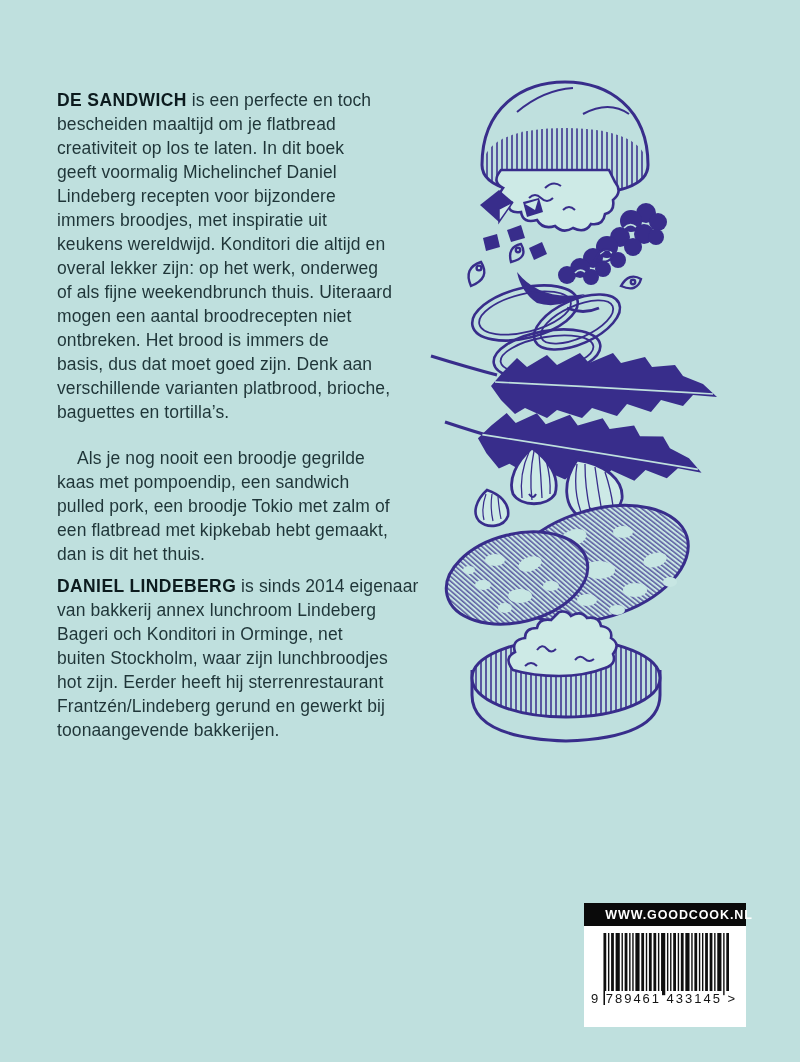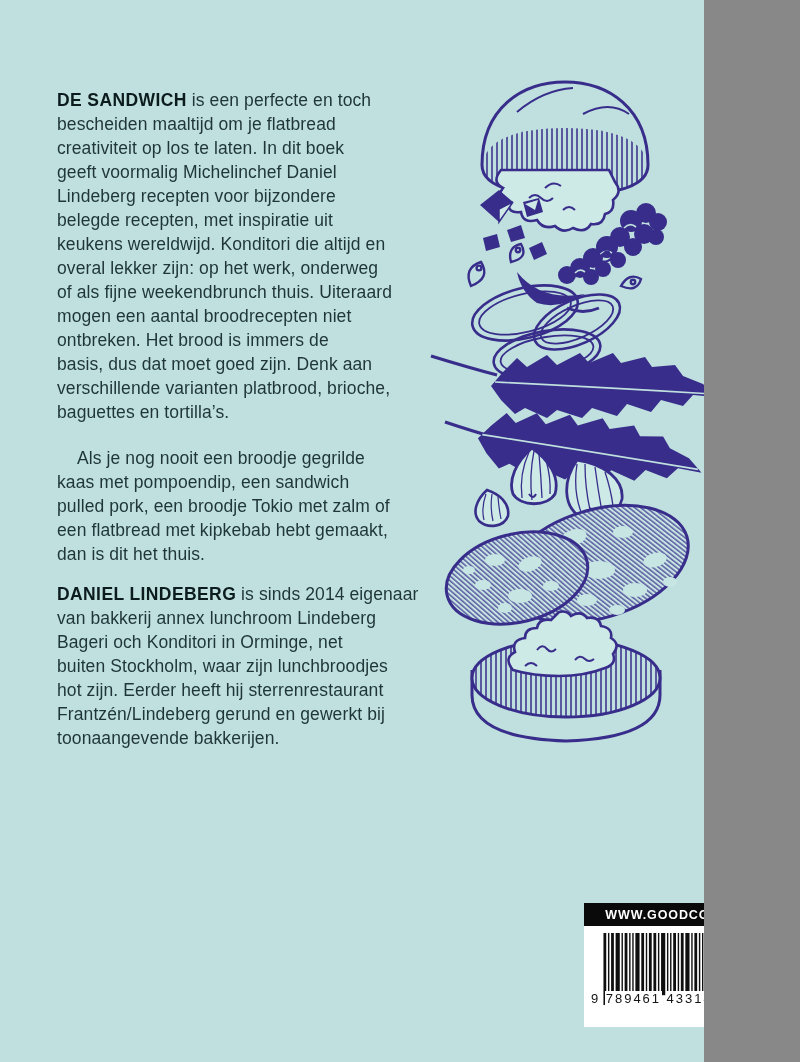--- a/index.html
+++ b/index.html
@@ -1,31 +1,31 @@
 <!DOCTYPE html>
 <html><head>
 <meta charset="utf-8">
 <style>
   html,body{margin:0;padding:0;background:#888;}
   .cover{
     position:relative;
-    width:704px;height:1062px;
+    width:800px;height:1062px;
     background:#bfe0de;
     overflow:hidden;
     font-family:"Liberation Sans","DejaVu Sans",sans-serif;
   }
   
   .copy{
     position:absolute;left:57px;top:88px;width:370px;
     color:#1f3538;
     font-size:17.5px;line-height:24px;
     letter-spacing:0.1px;
   }
   .copy .paragraph{margin:0;}
-  .copy .paragraph.spaced{margin-top:16px;}
+  .copy .paragraph.spaced{margin-top:8px;}
   .copy .line{white-space:nowrap;}
   .copy .line.indent{text-indent:20px;margin-top:22px;}
   .copy .lead{font-weight:700;color:#0c1b1e;letter-spacing:0.4px;}
   .copy .ital{}
   
   .illo{position:absolute;left:425px;top:70px;width:330px;height:700px;}
   
   .barcode-panel{position:absolute;left:584px;top:903px;width:162px;}
   .site-banner{
     background:#0a0a0a;color:#ffffff;height:23px;
@@ -47,21 +47,21 @@
 
 <div class="cover">
 
   <div class="copy">
       <div class="paragraph">
         <div class="line"><span class="lead">DE SANDWICH</span><span> is een perfecte en toch</span></div>
         <div class="line"><span>bescheiden maaltijd om je flatbread</span></div>
         <div class="line"><span>creativiteit op los te laten. In dit boek</span></div>
         <div class="line"><span>geeft voormalig Michelinchef Daniel</span></div>
         <div class="line"><span>Lindeberg recepten voor bijzondere</span></div>
-        <div class="line"><span>belegde recepten, met inspiratie uit</span></div>
+        <div class="line"><span>immers broodjes, met inspiratie uit</span></div>
         <div class="line"><span>keukens wereldwijd. Konditori die altijd en</span></div>
         <div class="line"><span>overal lekker zijn: op het werk, onderweg</span></div>
         <div class="line"><span>of als fijne weekendbrunch thuis. Uiteraard</span></div>
         <div class="line"><span>mogen een aantal broodrecepten niet</span></div>
         <div class="line"><span>ontbreken. Het brood is immers de</span></div>
         <div class="line"><span>basis, dus dat moet goed zijn. Denk aan</span></div>
         <div class="line"><span>verschillende varianten platbrood, brioche,</span></div>
         <div class="line"><span>baguettes en tortilla’s.</span></div>
       </div>
       <div class="paragraph">

